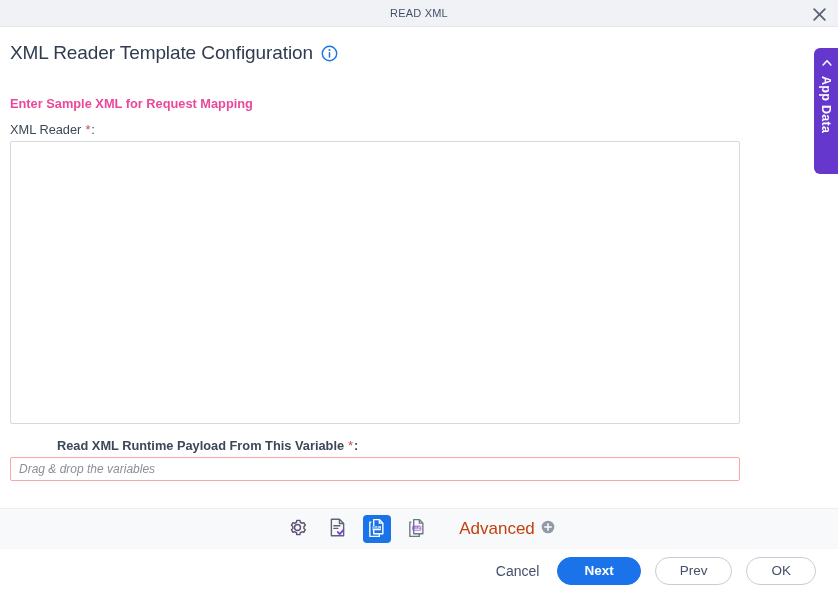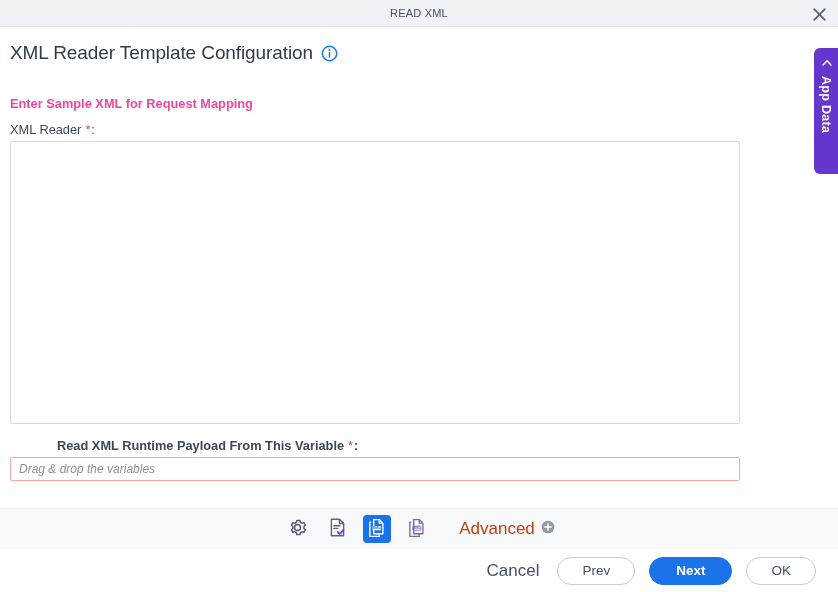--- a/index.html
+++ b/index.html
@@ -209,21 +209,21 @@
     line-height: 26px;
     padding: 0 24px;
     box-sizing: border-box;
     text-align: center;
   }
   .btn-link {
     border: none;
     background: transparent;
     color: #44506a;
     padding: 0 4px;
-    font-size: 17px;
+    font-size: 14px;
     margin-left: 24px;
   }
   .btn-outline {
     border: 1px solid #c9ccd3;
     background: #ffffff;
     color: #44506a;
   }
   .btn-primary {
     border: 1px solid #1a73e8;
     background: #1a73e8;
@@ -333,16 +333,16 @@
       <svg width="14" height="14" viewBox="0 0 16 16">
         <circle cx="8" cy="8" r="7.2" fill="#9099a6"></circle>
         <path d="M8 4.3v7.4M4.3 8h7.4" stroke="#ffffff" stroke-width="1.7" stroke-linecap="round"></path>
       </svg>
     </span>
   </div>
 </div>
 
 <div class="footer">
   <button class="btn btn-link">Cancel</button>
+  <button class="btn btn-primary">Next</button>
   <button class="btn btn-outline">Prev</button>
-  <button class="btn btn-primary">Next</button>
   <button class="btn btn-outline">OK</button>
 </div>
 
 </body></html>

